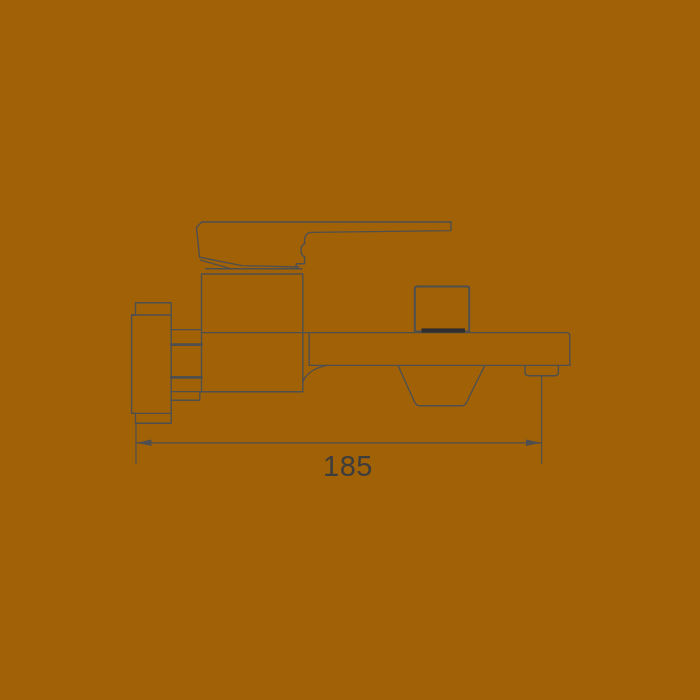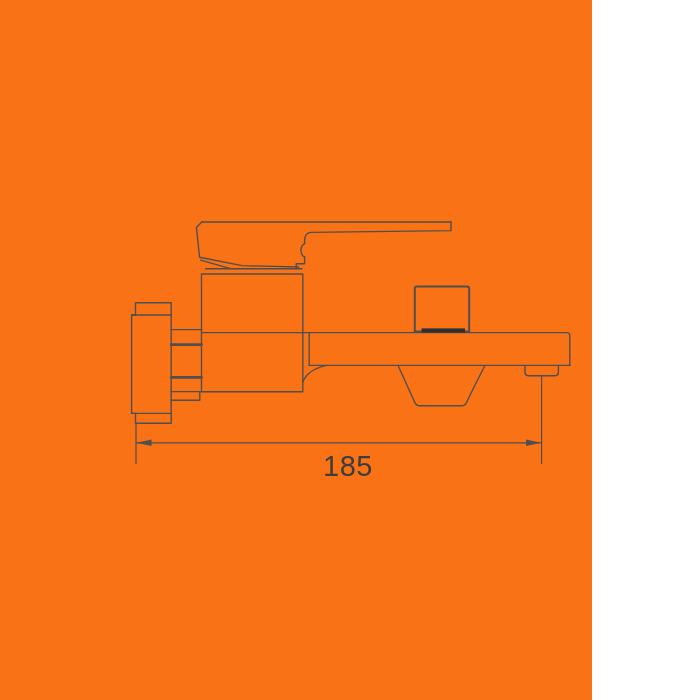--- a/index.html
+++ b/index.html
@@ -5,23 +5,23 @@
   html, body {
     margin: 0;
     padding: 0;
     width: 700px;
     height: 700px;
     background: #ffffff;
     overflow: hidden;
   }
   .canvas {
     position: relative;
-    width: 592px;
+    width: 700px;
     height: 700px;
-    background: #f97316;
+    background: #a16207;
   }
   svg { display: block; }
   .dim-text {
     font-family: "Liberation Sans", sans-serif;
     font-size: 29px;
     fill: #3d3d3d;
     letter-spacing: 0.5px;
   }
 </style>
 </head>

